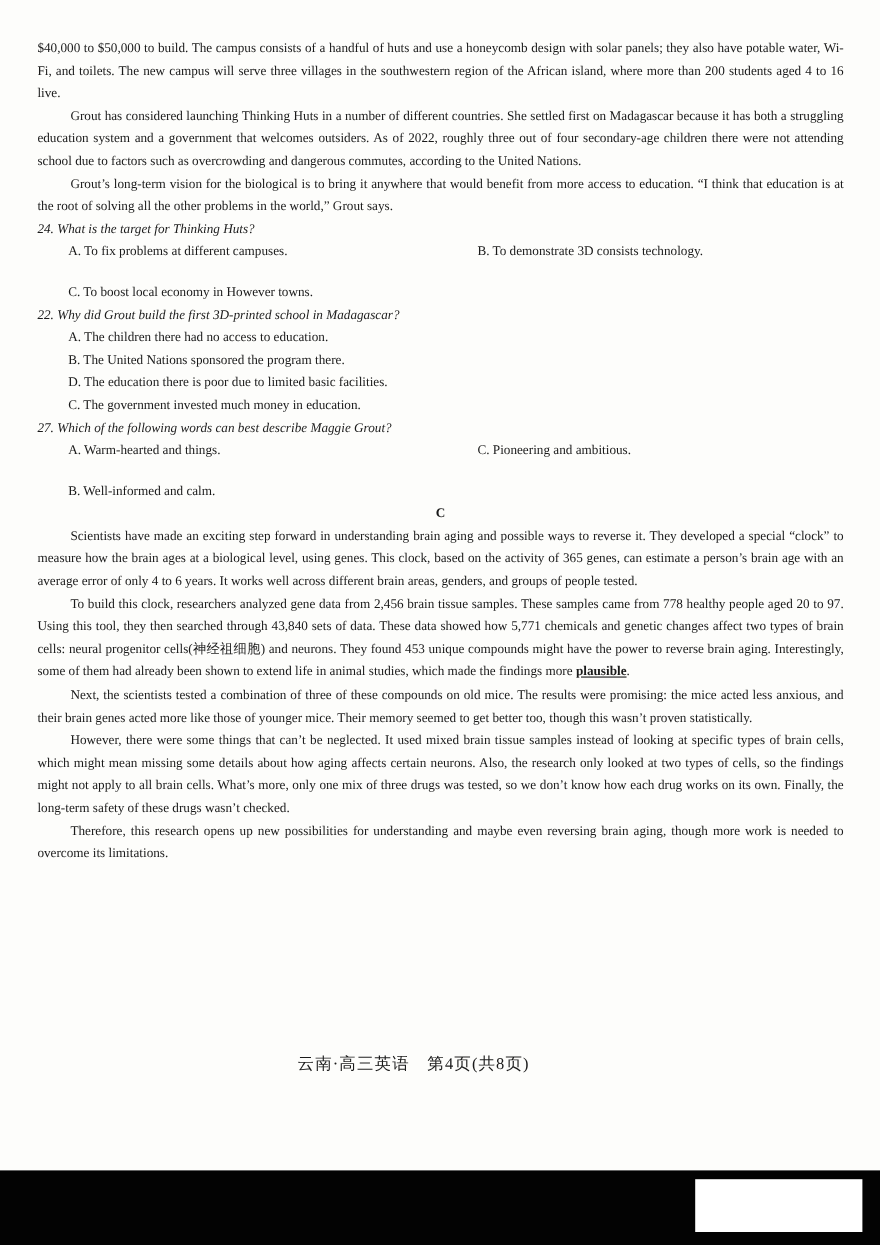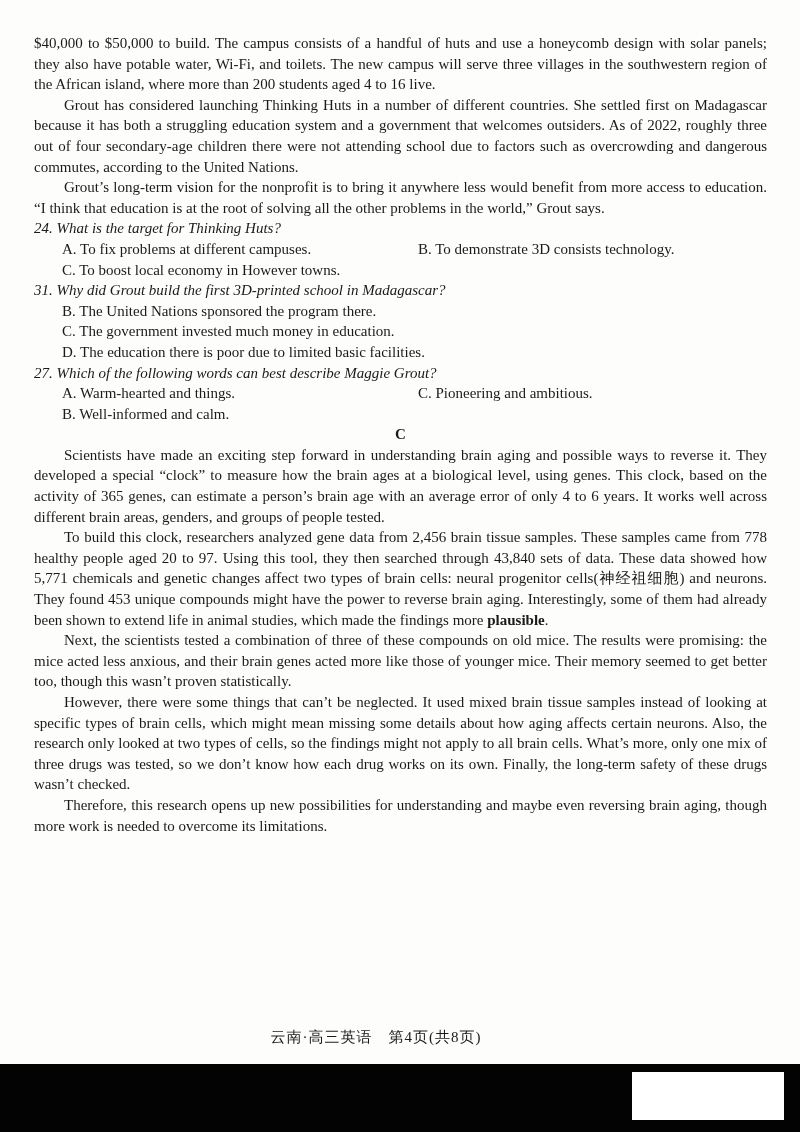--- a/index.html
+++ b/index.html
@@ -4,68 +4,69 @@
   <style>
     html, body { margin: 0; padding: 0; }
     body {
       width: 800px; height: 1132px; overflow: hidden;
       background: #fdfdfb; position: relative;
       font-family: "Liberation Serif", "DejaVu Serif", serif;
       color: #1a1a1a;
     }
     .page {
       position: absolute; left: 34px; top: 33px; width: 733px;
-      font-size: 15px; line-height: 20.6px;
+      font-size: 12px; line-height: 20.6px;
     }
     p { margin: 0; text-align: justify; text-align-last: left; }
     .indent { text-indent: 30px; }
     .q { margin: 0; font-style: italic; }
-    .opts2 { display: grid; grid-template-columns: 356px 1fr; padding-left: 28px; }
+    .opts2 { display: grid; grid-template-columns: 356px 1fr; padding-left: 28px; gap: 16px; }
     .opts1 { padding-left: 28px; }
     .opt { white-space: nowrap; }
     .section-letter { text-align: center; font-weight: bold; margin: 0; }
-    .bold-u { font-weight: bold; }
+    .bold-u { font-weight: bold; text-decoration: underline; }
     .footer {
-      position: absolute; top: 1028px; left: 0; width: 752px;
+      position: absolute; top: 958px; left: 0; width: 752px;
       text-align: center; font-size: 15px; letter-spacing: 1px;
     }
     .black-bar {
       position: absolute; left: 0; top: 1064px; width: 800px; height: 68px;
       background: #030303;
     }
     .white-box {
       position: absolute; left: 632px; top: 1072px; width: 152px; height: 48px;
       background: #ffffff;
     }
   </style>
 </head>
 <body>
 
 <div class="page">
 
   <p>$40,000 to $50,000 to build. The campus consists of a handful of huts and use a honeycomb design with solar panels; they also have potable water, Wi-Fi, and toilets. The new campus will serve three villages in the southwestern region of the African island, where more than 200 students aged 4 to 16 live.</p>
   <p class="indent">Grout has considered launching Thinking Huts in a number of different countries. She settled first on Madagascar because it has both a struggling education system and a government that welcomes outsiders. As of 2022, roughly three out of four secondary-age children there were not attending school due to factors such as overcrowding and dangerous commutes, according to the United Nations.</p>
-  <p class="indent">Grout’s long-term vision for the nonprofit is to bring it anywhere less would benefit from more access to education. “I think that education is at the root of solving all the other problems in the world,” Grout says.</p>
+  <p class="indent">Grout’s long-term vision for the biological is to bring it anywhere that would benefit from more access to education. “I think that education is at the root of solving all the other problems in the world,” Grout says.</p>
 
   <div>
     <div class="q">24. What is the target for Thinking Huts?</div>
     <div class="opts2">
       <span class="opt">A. To fix problems at different campuses.</span>
       <span class="opt">B. To demonstrate 3D consists technology.</span>
       <span class="opt">C. To boost local economy in However towns.</span>
     </div>
   </div>
 
 
   <div>
-    <div class="q">31. Why did Grout build the first 3D-printed school in Madagascar?</div>
+    <div class="q">22. Why did Grout build the first 3D-printed school in Madagascar?</div>
     <div class="opts1">
+      <div class="opt">A. The children there had no access to education.</div>
       <div class="opt">B. The United Nations sponsored the program there.</div>
+      <div class="opt">D. The education there is poor due to limited basic facilities.</div>
       <div class="opt">C. The government invested much money in education.</div>
-      <div class="opt">D. The education there is poor due to limited basic facilities.</div>
     </div>
   </div>
 
   <div>
     <div class="q">27. Which of the following words can best describe Maggie Grout?</div>
     <div class="opts2">
       <span class="opt">A. Warm-hearted and things.</span>
       <span class="opt">C. Pioneering and ambitious.</span>
       <span class="opt">B. Well-informed and calm.</span>
     </div>

